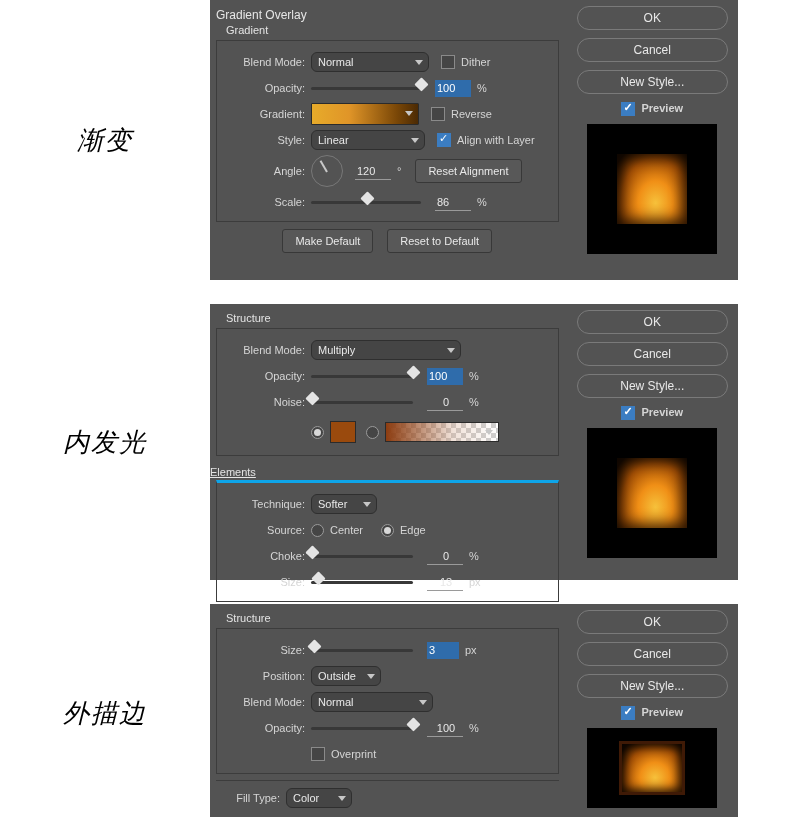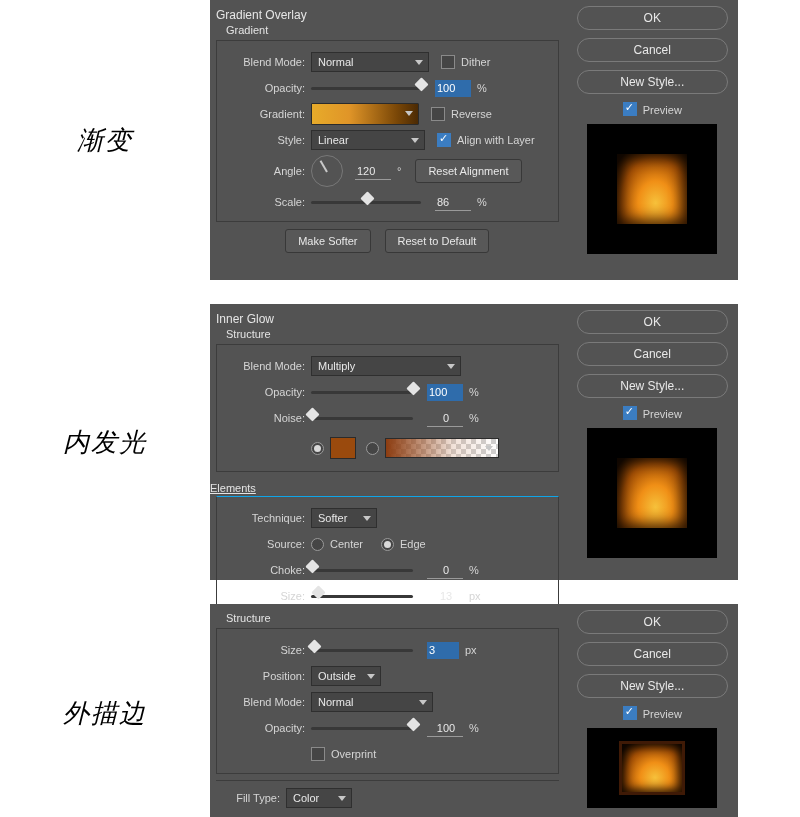--- a/index.html
+++ b/index.html
@@ -30,21 +30,21 @@
   .fieldset {
     border:1px solid #3c3c3c; margin:0 6px 6px 6px; padding:8px 11px 6px 4px;
     position:relative;
   }
   .field-row { display:flex; align-items:center; height:26px; }
   .lbl { width:84px; text-align:right; color:#d5d5d5; font-size:11px; padding-right:6px; }
   select, .select {
     background:#454545; color:#e8e8e8; border:1px solid #2f2f2f;
     height:20px; font-size:11px; padding:1px 16px 1px 6px;
     appearance:none; -webkit-appearance:none; position:relative;
-    border-radius:0;
+    border-radius:6px;
   }
   .sel-wrap { position:relative; display:inline-block; }
   .sel-wrap::after {
     content:""; position:absolute; right:6px; top:8px;
     border-left:4px solid transparent; border-right:4px solid transparent;
     border-top:5px solid #c7c7c7; pointer-events:none;
   }
   .slider {
     width:110px; height:3px; background:#383838; border-radius:2px;
     position:relative; margin-right:10px;
@@ -84,21 +84,21 @@
   .angle-dial .needle {
     position:absolute; left:50%; top:50%; width:13px; height:2px;
     background:#c8c8c8; transform-origin:0 50%; transform:rotate(-120deg);
   }
   
   .rbtn {
     height:22px; border:1px solid #7a7a7a; border-radius:12px;
     color:#e8e8e8; font-size:12px; display:flex; align-items:center;
     justify-content:center; margin-bottom:8px; background:#535353;
   }
-  .preview-check { display:flex; align-items:flex-end; justify-content:center; margin:6px 0 8px 0; }
+  .preview-check { display:flex; align-items:flex-start; justify-content:center; margin:6px 0 8px 0;font-weight:bold; }
   .preview-thumb {
     width:130px; height:130px; background:#000; margin:0 auto;
     display:flex; align-items:center; justify-content:center;
   }
   .preview-thumb .sq {
     width:70px; height:70px;
     background: radial-gradient(ellipse 70% 90% at 55% 70%, #f6c13b 0%, #f08f16 35%, #a34f05 70%, #2a1200 100%);
     box-shadow: inset 0 0 14px 4px rgba(0,0,0,.75);
     position:relative;
   }
@@ -186,21 +186,21 @@
             <span class="lbl">Scale:</span>
             <div class="slider">
                 <div class="thumb" style="left:50%"></div>
               </div>
             <span class="num-in">86</span>
             <span class="unit">%</span>
           </div>
         </div>
 
         <div class="field-row" style="justify-content:center; gap:14px; margin-top:2px;">
-          <div class="btn-mini">Make Softer</div>
+          <div class="btn-mini">Make Default</div>
           <div class="btn-mini">Reset to Default</div>
         </div>
       </div>
       <div class="right-pane">
         <div class="rbtn">OK</div>
         <div class="rbtn">Cancel</div>
         <div class="rbtn">New Style...</div>
         <div class="preview-check">
           <span class="cb checked"></span>
           <span class="cb-label">Preview</span>
@@ -209,21 +209,20 @@
             <div class="sq"></div>
           </div>
       </div>
     </div>
   </div>
 
   <div class="block">
     <div class="cn-label">内发光</div>
     <div class="dialog" style="height:276px;">
       <div class="left-pane">
-        <div class="title-bar">Inner Glow</div>
         <div class="section-title">Structure</div>
         <div class="fieldset" style="padding-bottom:10px;">
 
           <div class="field-row">
             <span class="lbl">Blend Mode:</span>
             <span class="sel-wrap">
               <select class="select" style="width:150px">
                 <option>Multiply</option>
               </select>
             </span>
@@ -252,21 +251,21 @@
             <span class="radio checked"></span>
             <span class="color-sw"></span>
             <span class="radio"></span>
             <span class="sel-wrap">
               <div class="grad-sw2" style="width:112px;"></div>
             </span>
           </div>
         </div>
 
         <div class="subhead" style="padding-left:0;text-decoration:underline;">Elements</div>
-        <div class="fieldset" style="border-top:1px solid #0ea5e9;">
+        <div class="fieldset" style="border-top:3px solid #0ea5e9;">
           <div class="field-row">
             <span class="lbl">Technique:</span>
             <span class="sel-wrap">
               <select class="select" style="width:66px">
                 <option>Softer</option>
               </select>
             </span>
           </div>
           <div class="field-row">
             <span class="lbl">Source:</span>

